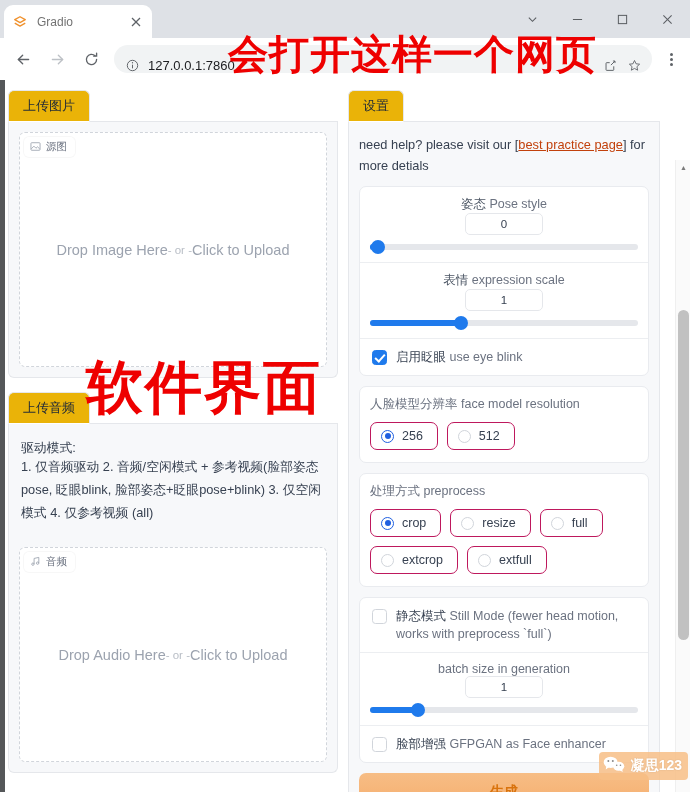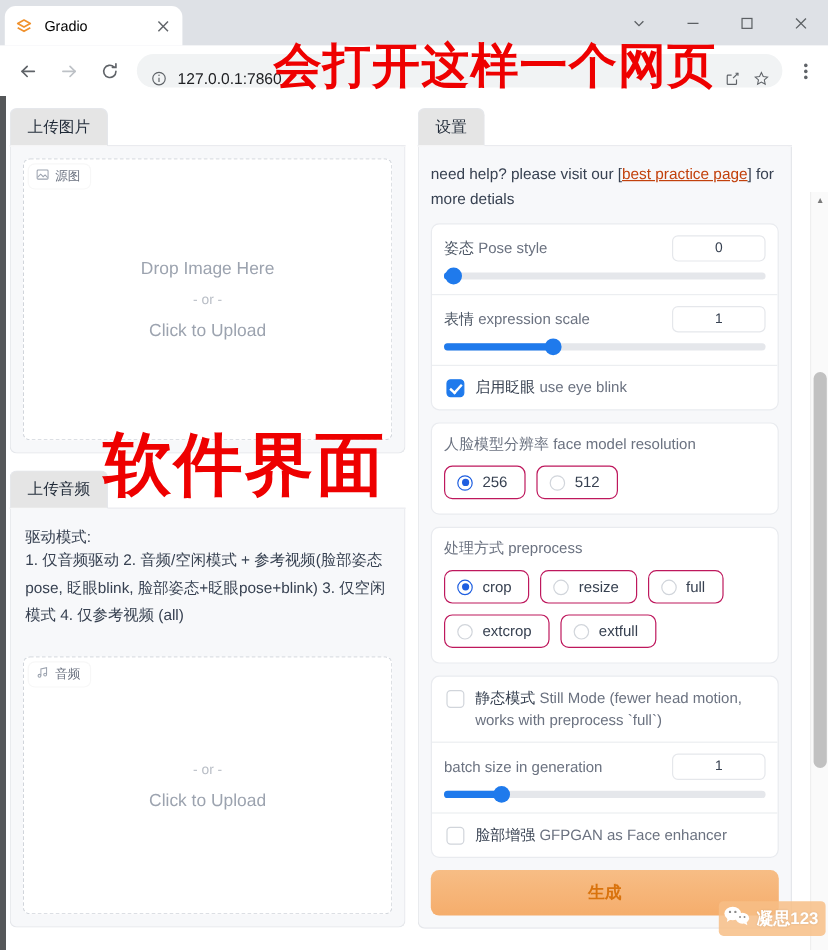--- a/index.html
+++ b/index.html
@@ -26,21 +26,21 @@
     position: absolute; left: 4px; top: 5px; width: 148px; height: 33px;
     background: #ffffff;
     border-radius: 9px 9px 0 0;
     display: flex; align-items: center; padding: 0 8px;
   }
   .tab-fav {
     width: 16px; height: 16px; margin-right: 9px; flex: 0 0 16px;
     display: flex; align-items: center; justify-content: center;
   }
   .tab-title {
-    font-size: 12px; color: #000000; flex: 1;
+    font-size: 12px; color: #737373; flex: 1;
     white-space: nowrap; overflow: hidden; text-overflow: ellipsis;
   }
   .tab-close {
     width: 16px; height: 16px; flex: 0 0 16px;
     display: flex; align-items: center; justify-content: center;
     color: #5f6368; font-size: 13px; line-height: 1;
   }
   .tabstrip-rest {
     position: absolute; left: 152px; top: 0; right: 0; height: 38px;
   }
@@ -109,41 +109,41 @@
   
   .gr-tabs { display: flex; flex-direction: column; }
   .gr-tabnav {
     display: flex; align-items: flex-end;
     border-bottom: 1px solid #e5e7eb;
     height: 32px;
   }
   .gr-tab {
     font-size: 13px; color: #1f2937;
     padding: 6px 14px 6px 14px;
-    background: #e5e5e5;
+    background: #eab308;
     border: 1px solid #e5e7eb;
     border-bottom: 1px solid #ffffff;
     border-radius: 6px 6px 0 0;
     position: relative; top: 1px;
     white-space: nowrap;
   }
   .gr-tabpanel {
     border: 1px solid #e5e7eb; border-top: none;
     background: #f7f8fa;
     padding: 10px;
     border-radius: 0 0 6px 6px;
   }
 
   
   .dropzone {
     position: relative;
     border: 1px dashed #d1d5db;
     border-radius: 6px;
     background: #ffffff;
-    display: flex; flex-direction: column;
+    display: flex; flex-direction: row;
     align-items: center; justify-content: center;
     color: #9ca3af;
   }
   .dz-badge {
     position: absolute; top: 4px; left: 4px;
     background: #ffffff;
     border-radius: 5px;
     padding: 3px 8px 3px 6px;
     font-size: 10.5px; color: #6b7280;
     display: flex; align-items: center; gap: 5px;
@@ -170,20 +170,21 @@
     border-radius: 7px;
     margin-bottom: 10px;
     overflow: hidden;
   }
   .block-inner { padding: 9px 10px 12px 10px; }
   .row-split { border-top: 1px solid #eceef1; }
 
   .slider-head {
     display: flex; align-items: center; justify-content: space-between;
     margin-bottom: 9px;
+    flex-direction: column;
   }
   .slider-label { font-size: 12.5px; color: #4b5563; }
   .slider-label b { font-weight: 400; color: #6b7280; }
   .numbox {
     width: 78px; height: 22px;
     border: 1px solid #e5e7eb; border-radius: 5px;
     background: #ffffff;
     font-size: 11.5px; color: #374151;
     display: flex; align-items: center; justify-content: center;
   }
@@ -432,20 +433,21 @@
               <div class="dz-badge">
                 <span>
                   <svg width="11" height="11" viewBox="0 0 14 14" stroke="#9ca3af" stroke-width="1.1" fill="none">
                     <path d="M5.2 10.2V3.1l6-1.3v7.2"></path>
                     <circle cx="3.7" cy="10.4" r="1.5"></circle>
                       <circle cx="9.7" cy="9.1" r="1.5"></circle>
                   </svg>
                 </span>
                 <span>音频</span>
               </div>
+              <div class="dz-line">Drop Audio Here</div>
               <div class="dz-line or">- or -</div>
               <div class="dz-line">Click to Upload</div>
             </div>
           </div>
         </div>
       </div>
 
       <div class="col col-right">
         <div class="gr-tabs">
           <div class="gr-tabnav">

